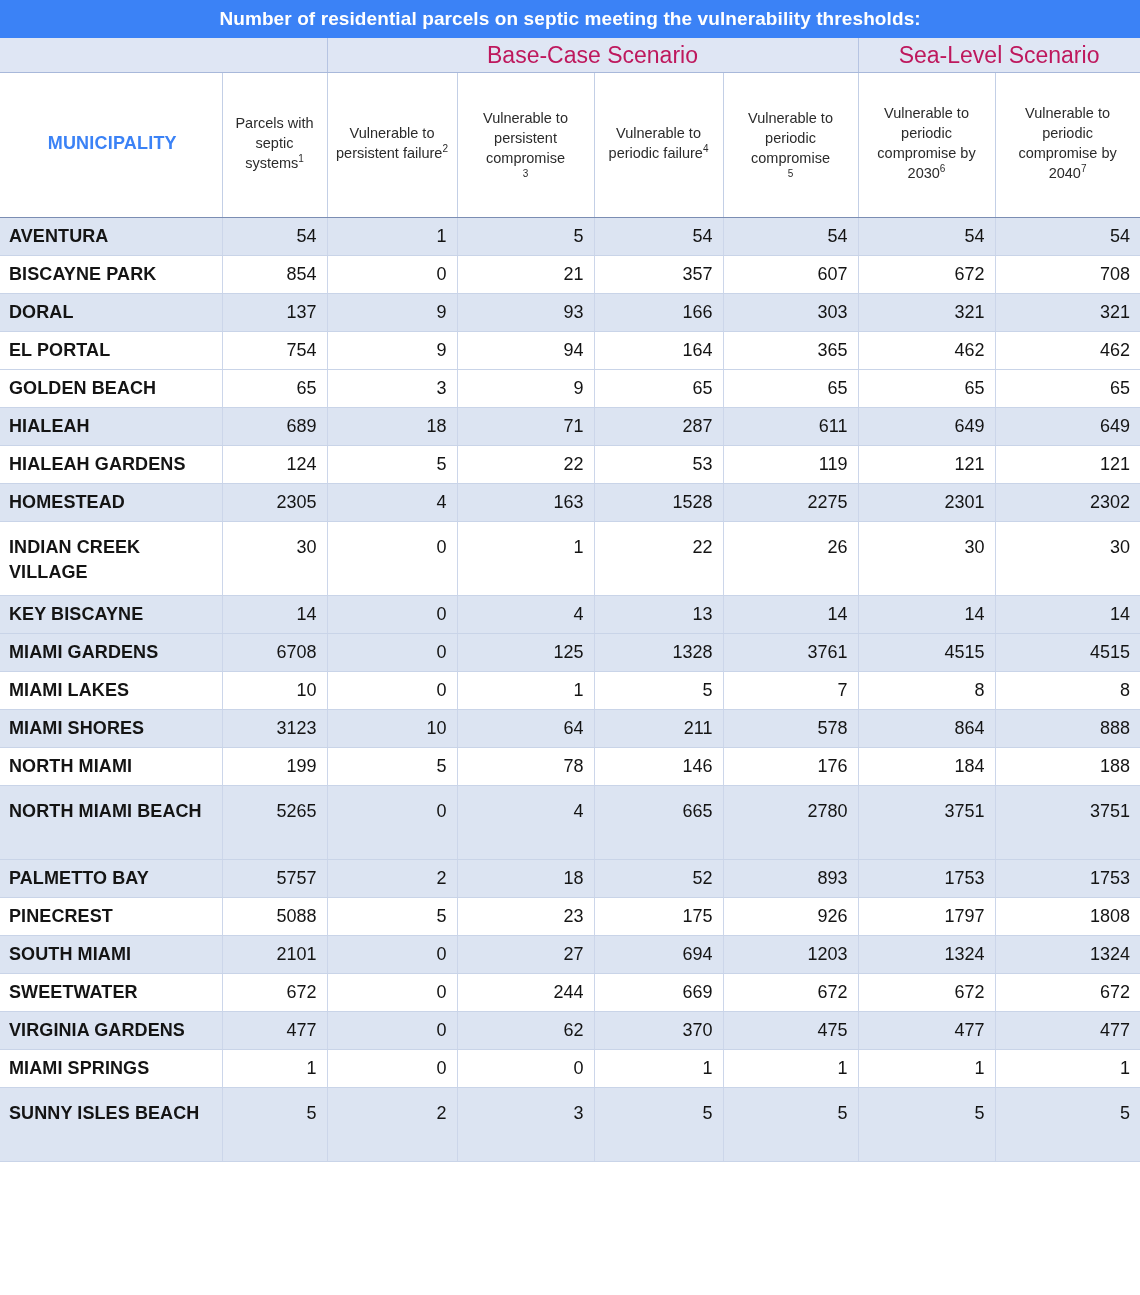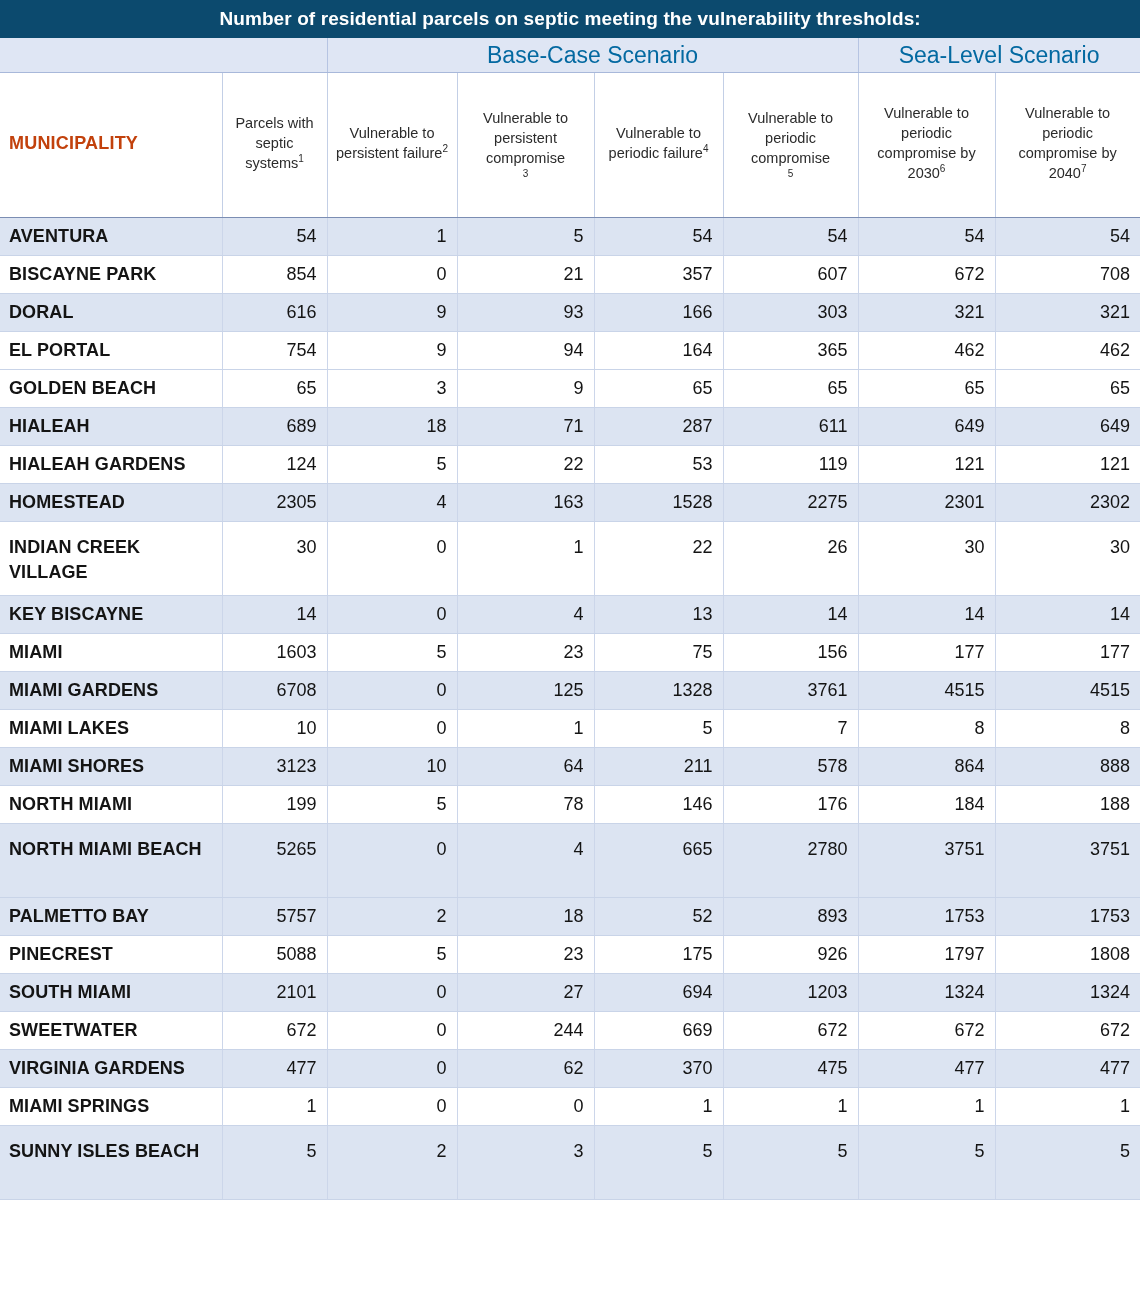--- a/index.html
+++ b/index.html
@@ -16,35 +16,35 @@
     width: 1140px;
     box-sizing: border-box;
   }
   table.septic {
     width: 1140px;
     border-collapse: collapse;
     table-layout: fixed;
   }
   
   tr.title-row td {
-    background: #0c4a6e;
+    background: #3b82f6;
     color: #ffffff;
     font-weight: bold;
     font-size: 19px;
     line-height: 25px;
     text-align: center;
     padding: 6px 120px 7px 120px;
     border: none;
     letter-spacing: 0.1px;
   }
   
   tr.scenario-row td {
     background: #dfe6f4;
     font-size: 23px;
-    color: #0369a1;
+    color: #be185d;
     text-align: center;
     height: 34px;
     padding: 0;
     border-left: 1px solid #b6c4e2;
     border-right: 1px solid #b6c4e2;
     border-bottom: 1px solid #a8b8da;
     font-weight: normal;
   }
   tr.scenario-row td.blank-cell {
     border-left: none;
@@ -57,24 +57,24 @@
     font-size: 14.5px;
     line-height: 20px;
     color: #2b2b2b;
     height: 136px;
     padding: 2px 6px 6px 6px;
     border-left: 1px solid #c3cfe6;
     border-right: 1px solid #c3cfe6;
     border-bottom: 1px solid #7b8db3;
   }
   tr.subhead-row td.muni-head {
-    text-align: left;
+    text-align: center;
     font-size: 18px;
     font-weight: bold;
-    color: #c2410c;
+    color: #3b82f6;
     padding-left: 9px;
     border-left: none;
     letter-spacing: 0.2px;
     margin-top: 23px;
   }
   .sup {
     font-size: 10px;
     vertical-align: super;
     line-height: 0;
   }
@@ -171,21 +171,21 @@
           <td class="num">854</td>
           <td class="num">0</td>
           <td class="num">21</td>
           <td class="num">357</td>
           <td class="num">607</td>
           <td class="num">672</td>
           <td class="num">708</td>
         </tr>
         <tr class="data-row striped">
           <td class="muni">DORAL</td>
-          <td class="num">616</td>
+          <td class="num">137</td>
           <td class="num">9</td>
           <td class="num">93</td>
           <td class="num">166</td>
           <td class="num">303</td>
           <td class="num">321</td>
           <td class="num">321</td>
         </tr>
         <tr class="data-row plain">
           <td class="muni">EL PORTAL</td>
           <td class="num">754</td>
@@ -249,30 +249,20 @@
         <tr class="data-row striped">
           <td class="muni">KEY BISCAYNE</td>
           <td class="num">14</td>
           <td class="num">0</td>
           <td class="num">4</td>
           <td class="num">13</td>
           <td class="num">14</td>
           <td class="num">14</td>
           <td class="num">14</td>
         </tr>
-        <tr class="data-row plain">
-          <td class="muni">MIAMI</td>
-          <td class="num">1603</td>
-          <td class="num">5</td>
-          <td class="num">23</td>
-          <td class="num">75</td>
-          <td class="num">156</td>
-          <td class="num">177</td>
-          <td class="num">177</td>
-        </tr>
         <tr class="data-row striped">
           <td class="muni">MIAMI GARDENS</td>
           <td class="num">6708</td>
           <td class="num">0</td>
           <td class="num">125</td>
           <td class="num">1328</td>
           <td class="num">3761</td>
           <td class="num">4515</td>
           <td class="num">4515</td>
         </tr>

